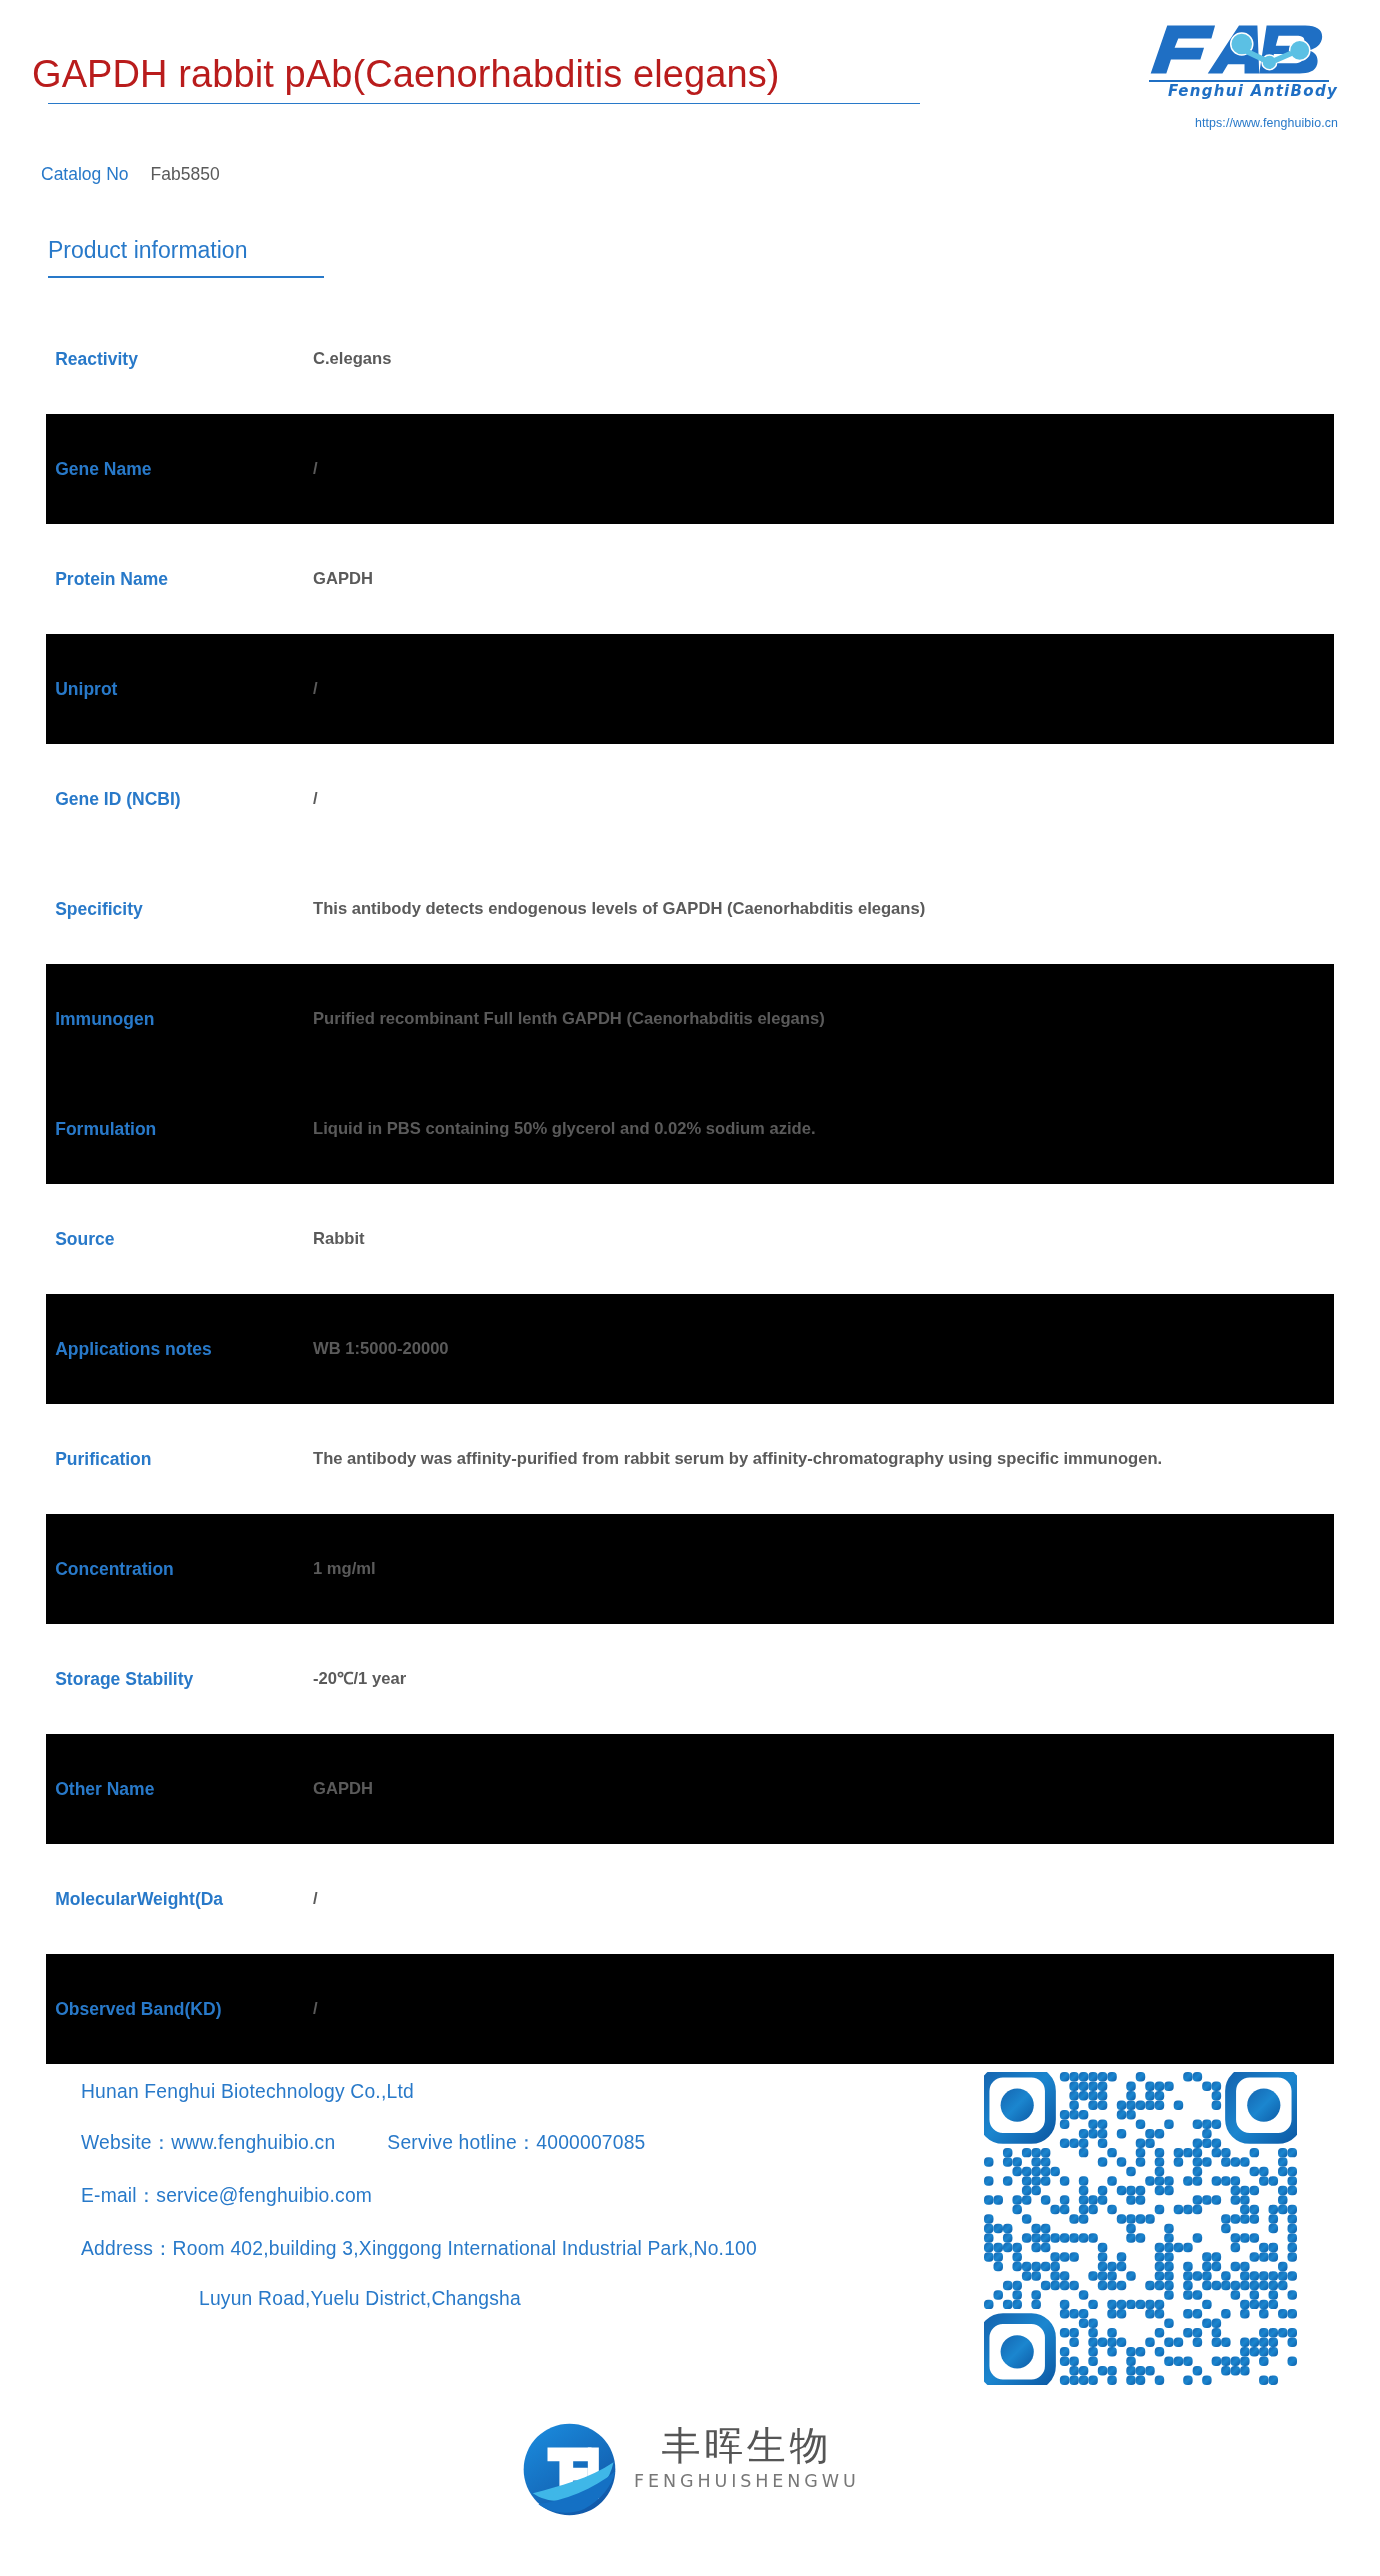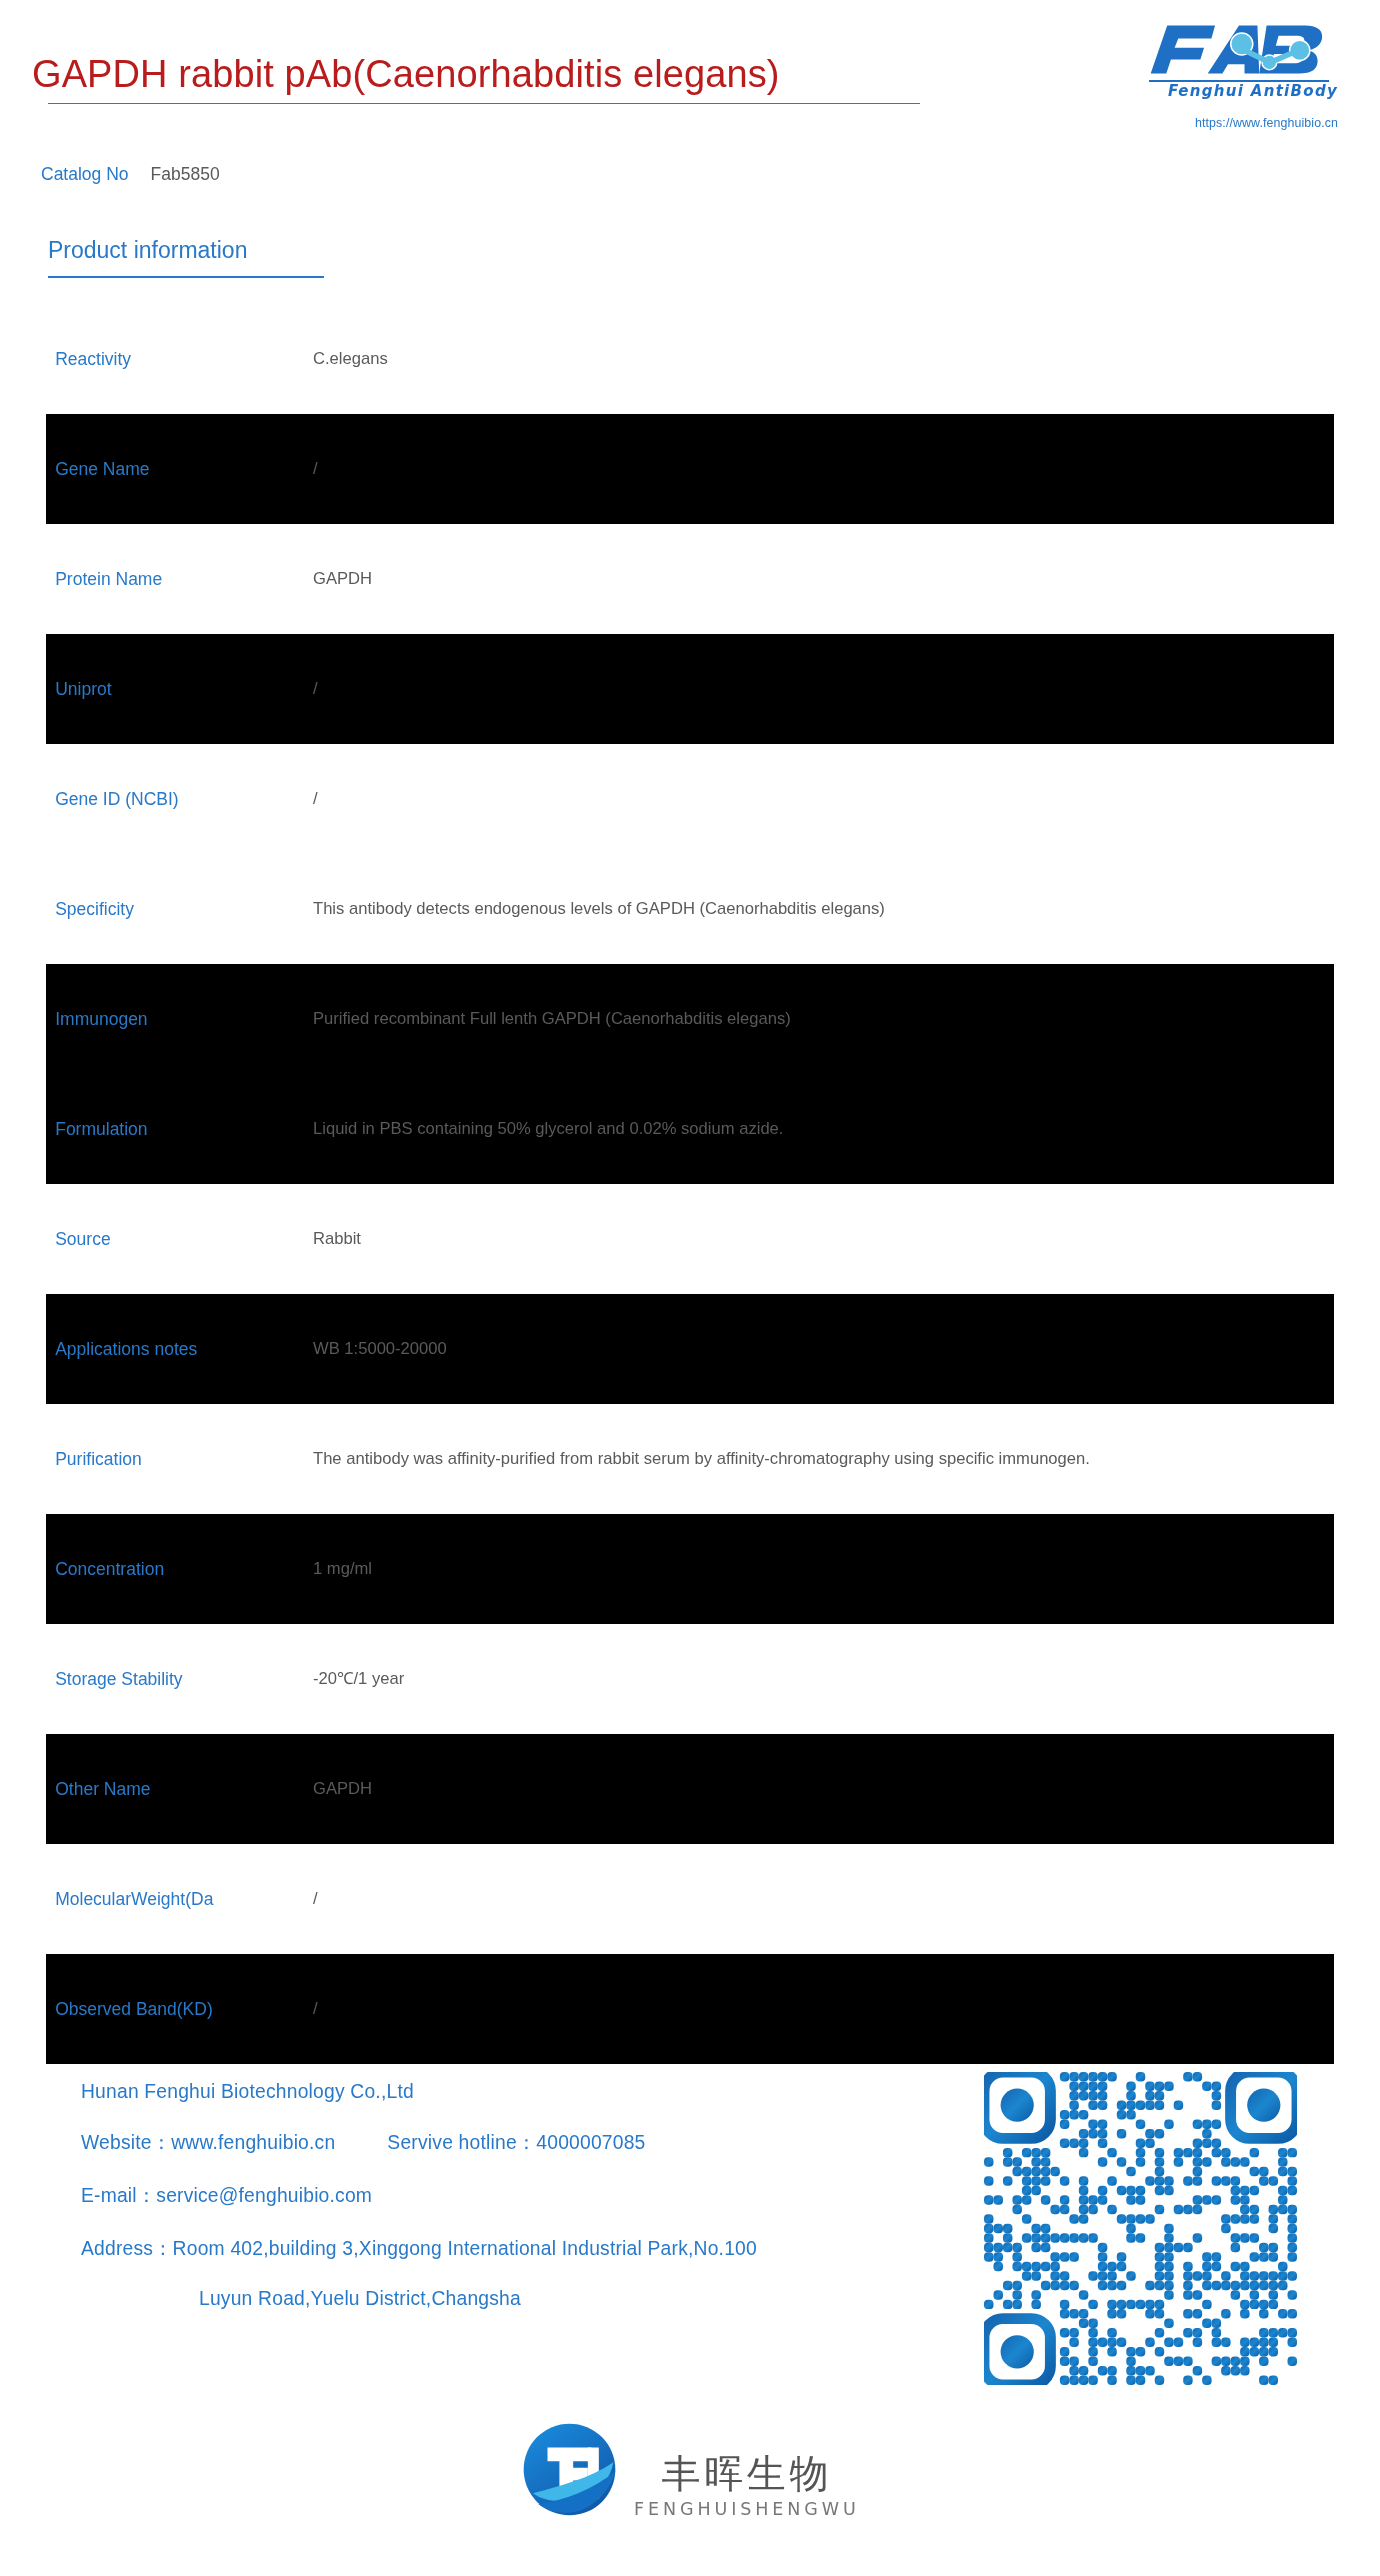--- a/index.html
+++ b/index.html
@@ -115,20 +115,21 @@
     width: 1380px;
   }
   .info-row {
     position: relative;
     display: flex;
     align-items: center;
     margin: 0 46px;
     padding: 0;
     box-sizing: border-box;
     min-height: 110px;
+    font-weight: bold;
   }
   .info-row.shaded {
     background: #000000;
   }
   .info-row .lbl {
     width: 267px;
     flex: 0 0 267px;
     padding-left: 9.2px;
     box-sizing: border-box;
     font-size: 17.5px;
@@ -180,21 +181,21 @@
   }
   .qr-svg { display: block; width: 313px; height: 313px; }
 
   
   .brand-bottom {
     position: absolute;
     left: 0;
     top: 2420px;
     width: 1380px;
     display: flex;
-    align-items: flex-end;
+    align-items: flex-start;
     justify-content: center;
     gap: 14.7px;
   }
   .brand-globe { width: 99px; height: 99px; display: block; }
   .brand-text-col {
     display: flex;
     flex-direction: column;
     align-items: center;
     padding-top: 3.7px;
   }

